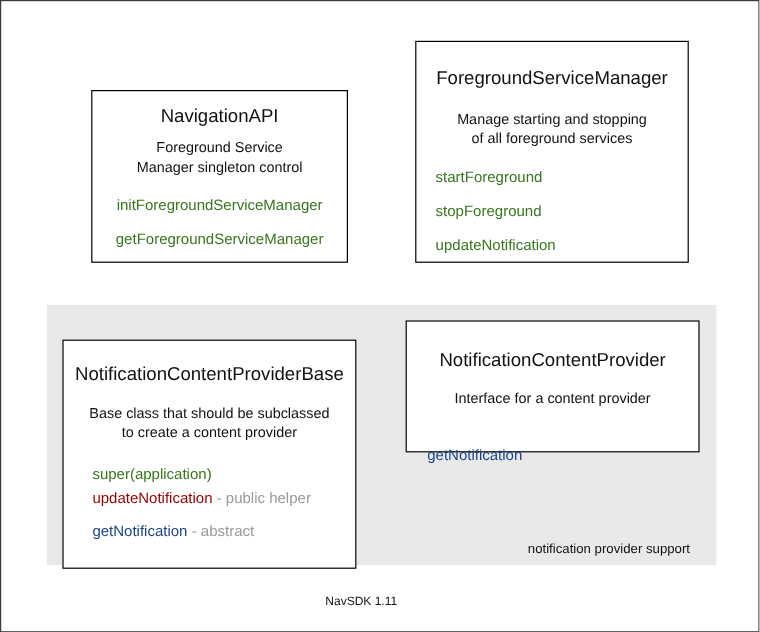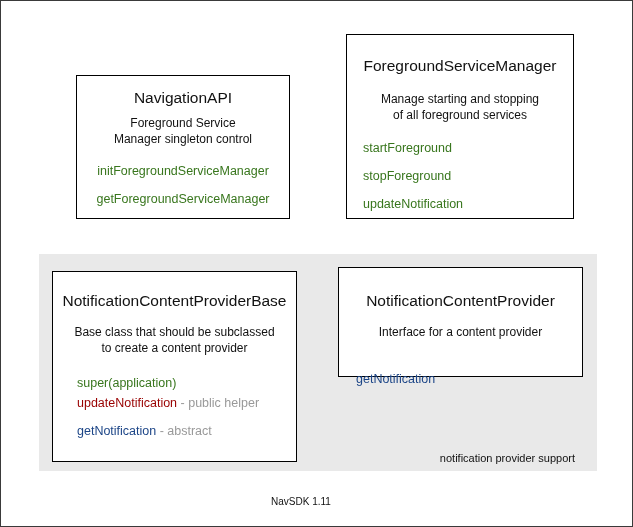--- a/index.html
+++ b/index.html
@@ -31,21 +31,21 @@
     white-space: nowrap;
   }
   .box {
     position: absolute;
     background: #ffffff;
     border: 1px solid #000000;
     box-sizing: border-box;
   }
   .box-navigation-api { left: 75px;  top: 74px;  width: 214px; height: 144px; }
   .box-fsm            { left: 345px; top: 33px;  width: 228px; height: 185px; }
-  .box-ncpb           { left: 51px;  top: 270px; width: 245px; height: 191px; }
+  .box-ncpb           { left: 51px;  top: 282px; width: 245px; height: 191px; }
   .box-ncp            { left: 337px; top: 266px; width: 245px; height: 110px; }
   .box-title {
     text-align: center;
     font-size: 15.5px;
     line-height: 18px;
     white-space: nowrap;
   }
   .box-desc {
     text-align: center;
     font-size: 12px;

